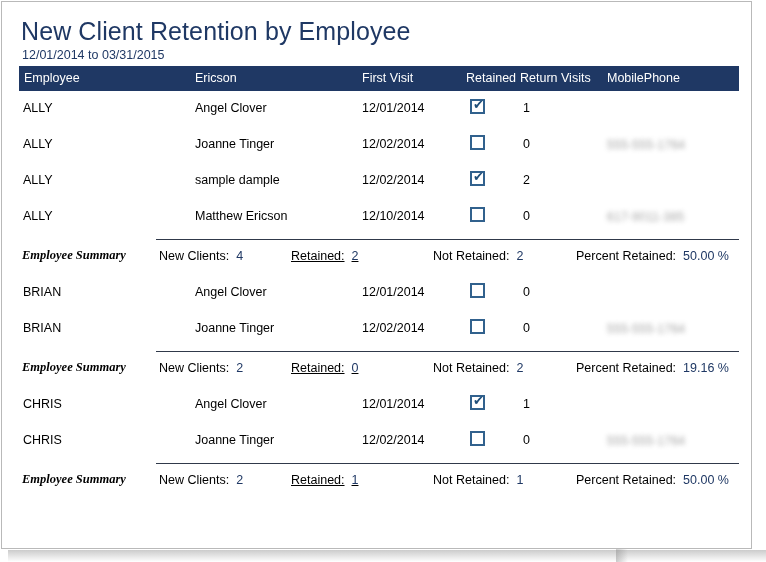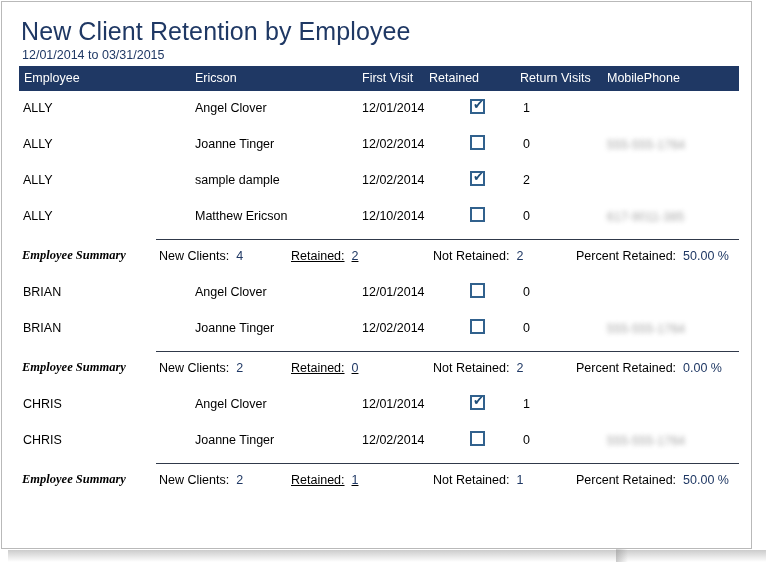--- a/index.html
+++ b/index.html
@@ -209,21 +209,21 @@
   <div id="report-page">
 
     <div id="report-title">New Client Retention by Employee</div>
 
     <div id="report-subtitle">12/01/2014 to 03/31/2015</div>
 
     <div id="column-header-bar">
         <div class="col-head" style="left: 5px;">Employee</div>
         <div class="col-head" style="left: 176px;">Ericson</div>
         <div class="col-head" style="left: 343px;">First Visit</div>
-        <div class="col-head" style="left: 410px; text-align: right;">Retained</div>
+        <div class="col-head" style="left: 447px; text-align: right;">Retained</div>
         <div class="col-head" style="left: 501px;">Return Visits</div>
         <div class="col-head" style="left: 588px;">MobilePhone</div>
       </div>
 
     <div id="data-grid">
         <div class="data-row">
           <div class="cell c-employee">ALLY</div>
           <div class="cell c-customer">Angel Clover</div>
           <div class="cell c-firstvisit">12/01/2014</div>
           <div class="cell c-returns">1</div>
@@ -278,21 +278,21 @@
           <div class="cell c-returns">0</div>
           <div class="checkbox"></div>
           <div class="phone-redacted">555-555-1764</div>
         </div>
         <div class="summary-row">
           <div class="summary-rule"></div>
           <div class="summary-label">Employee Summary</div>
           <div class="summary-field s-newclients"><span>New Clients:</span><span class="sv">2</span></div>
           <div class="summary-field s-retained"><span>Retained:</span><span class="sv">0</span></div>
           <div class="summary-field s-notretained"><span>Not Retained:</span><span class="sv">2</span></div>
-          <div class="summary-field s-percent"><span>Percent Retained:</span><span class="sv">0.00 %</span></div>
+          <div class="summary-field s-percent"><span>Percent Retained:</span><span class="sv">19.16 %</span></div>
         </div>
         <div class="data-row">
           <div class="cell c-employee">CHRIS</div>
           <div class="cell c-customer">Angel Clover</div>
           <div class="cell c-firstvisit">12/01/2014</div>
           <div class="cell c-returns">1</div>
           <div class="checkbox">
             <span class="tick">✔</span>
           </div>
         </div>

